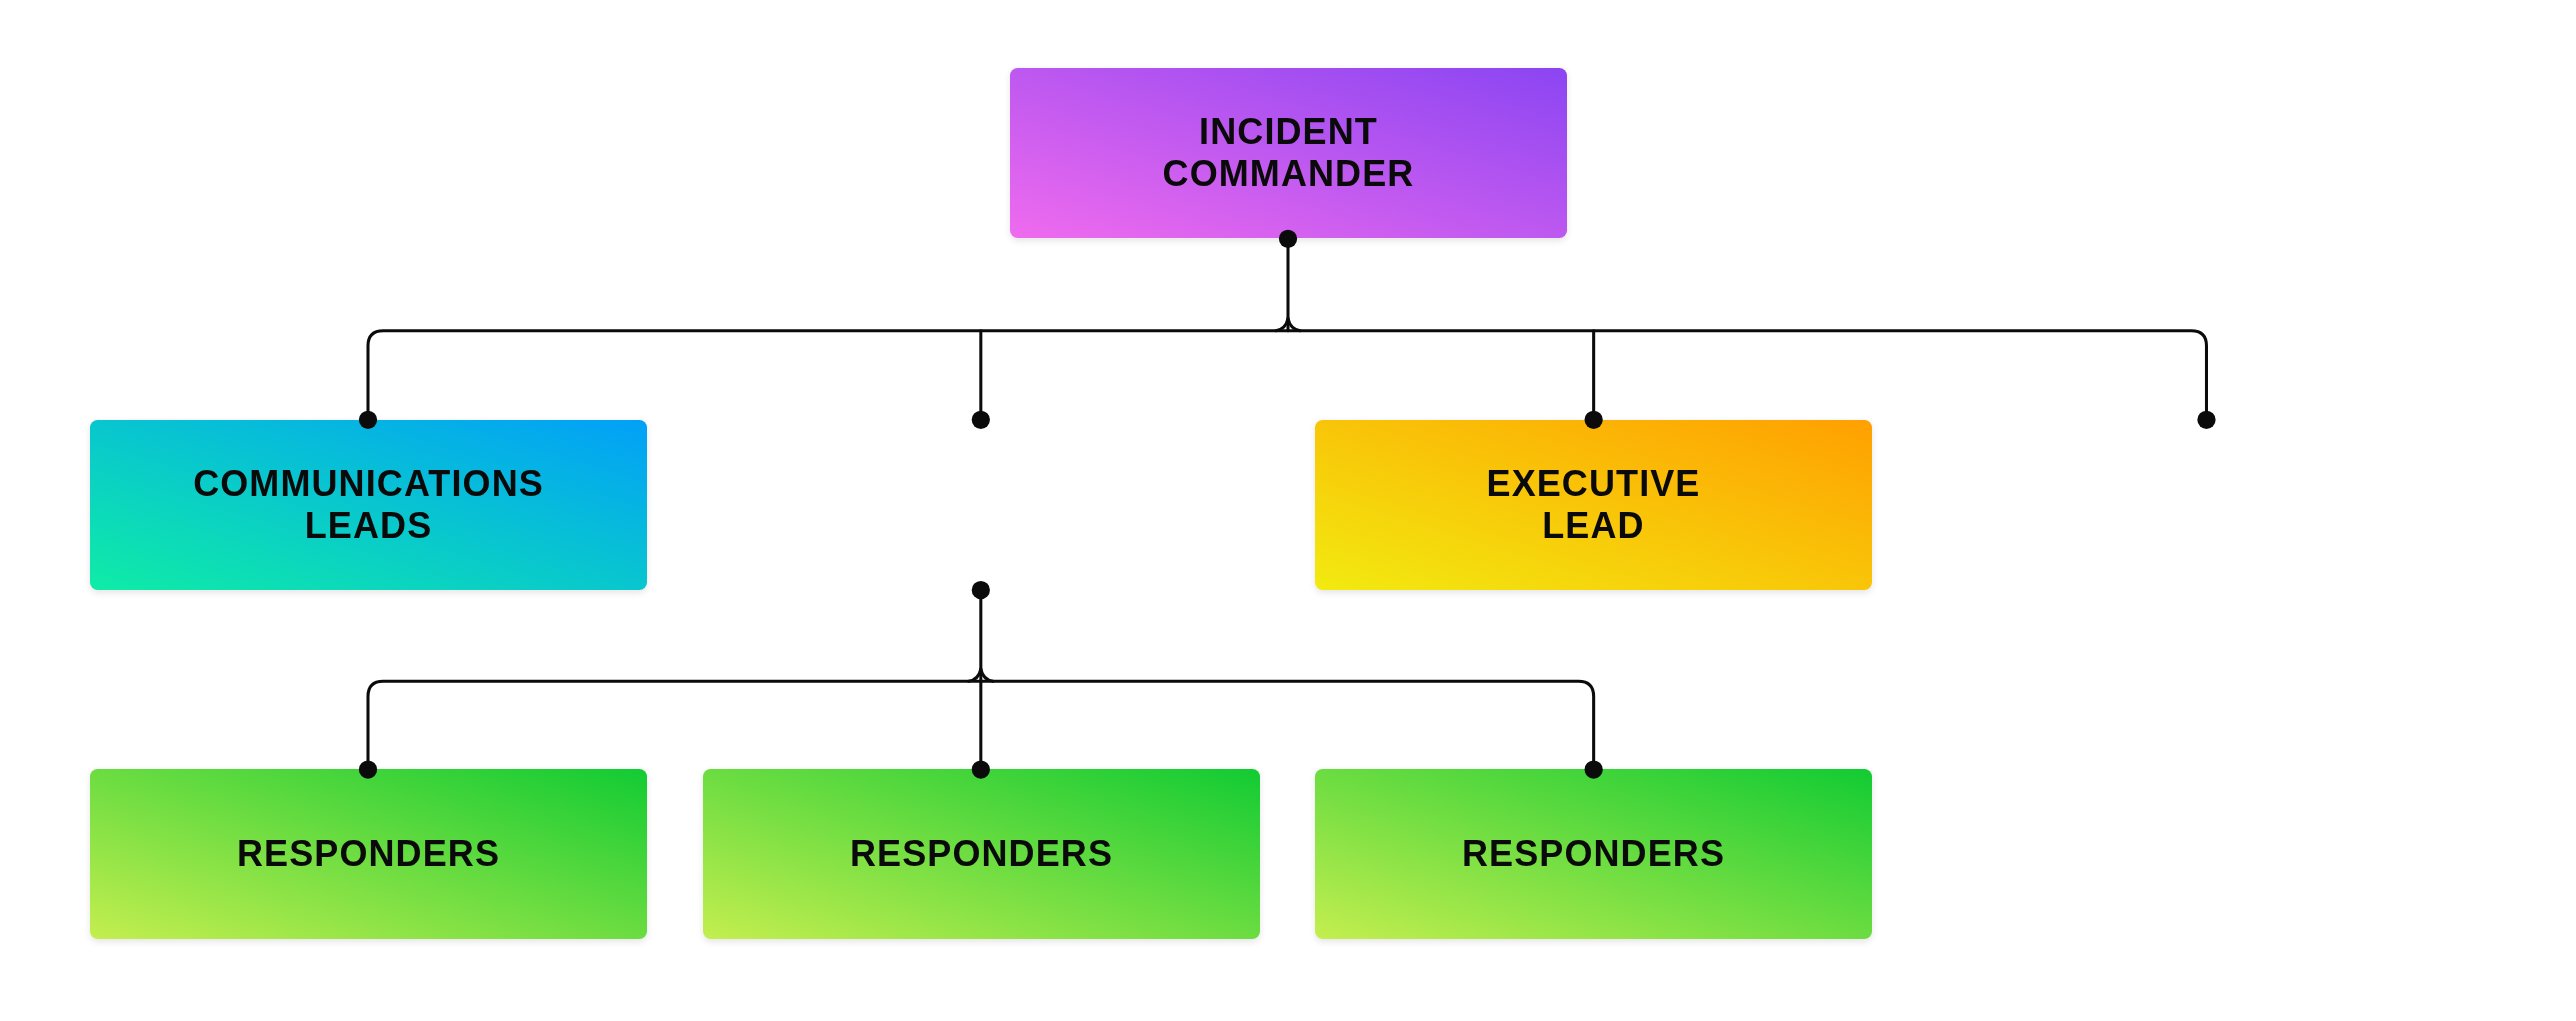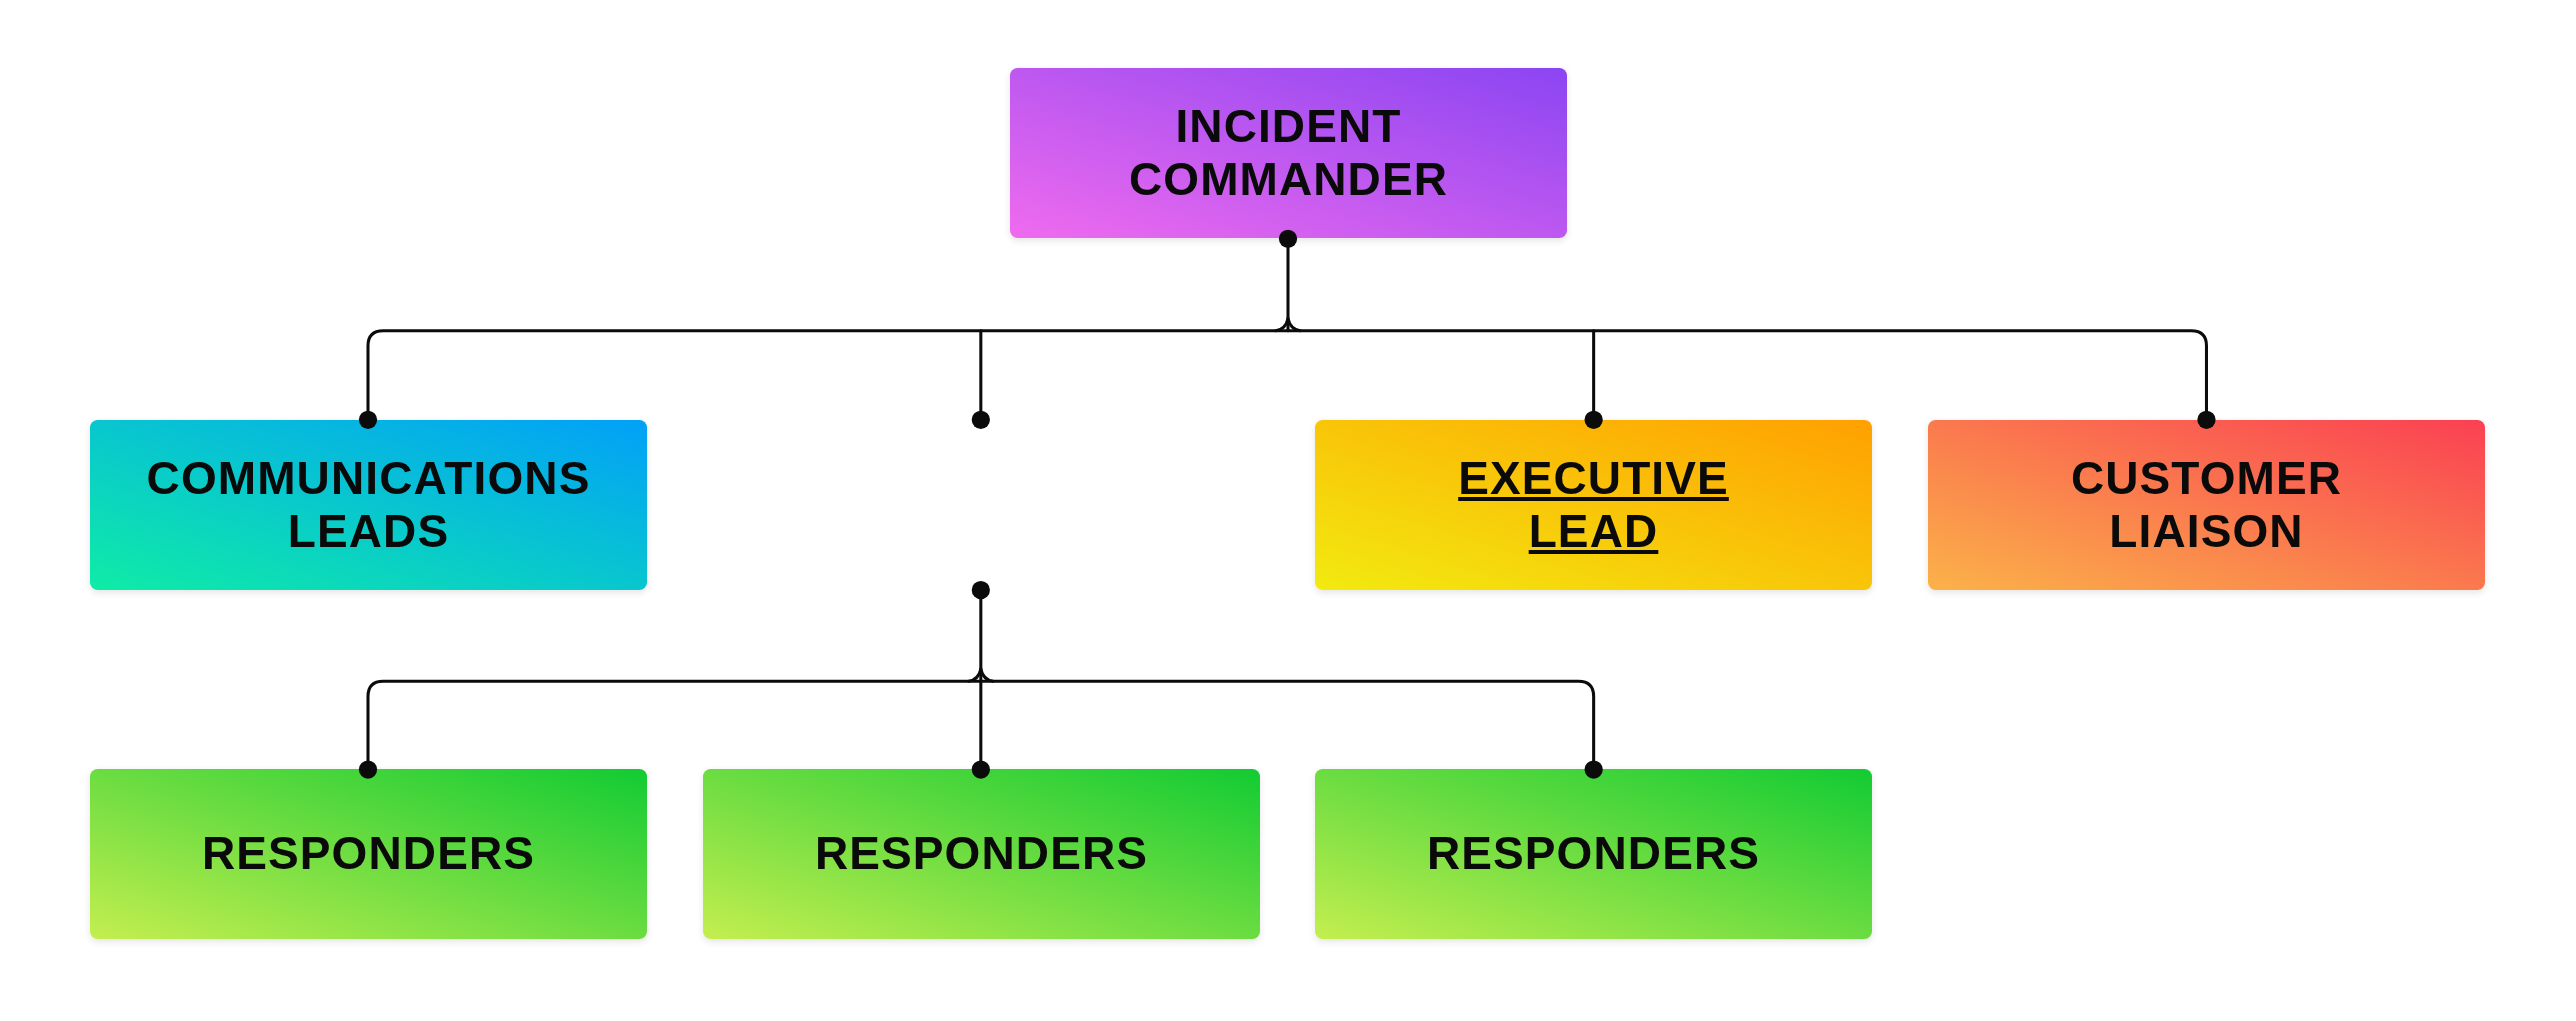--- a/index.html
+++ b/index.html
@@ -25,21 +25,21 @@
     border-radius: 7.6px;
     display: flex;
     align-items: center;
     justify-content: center;
     text-align: center;
     z-index: 1;
     box-shadow: 0 2.3px 7.6px rgba(0,0,0,0.10);
   }
   .node .label {
     font-weight: 700;
-    font-size: 46px;
+    font-size: 36px;
     line-height: 1.16;
     letter-spacing: 1.1px;
     white-space: pre-line;
   }
 </style>
 </head>
 <body>
 
 <div class="canvas" style="background: rgb(255, 255, 255);">
   <svg id="connector-layer" width="2576" height="1022" viewBox="0 0 3388 1344" xmlns="http://www.w3.org/2000/svg">
@@ -64,27 +64,23 @@
       <circle cx="2096" cy="1012" r="12" fill="#0b0b0b"></circle>
     </svg>
 <div class="node" style="left: 1010px; top: 68px; background: linear-gradient(to right top, rgb(239, 107, 238), rgb(139, 69, 242)); color: rgb(10, 10, 10);">
       <span class="label">INCIDENT
 COMMANDER</span>
     </div>
     <div class="node" style="left: 90px; top: 420px; background: linear-gradient(to right top, rgb(15, 236, 166), rgb(2, 160, 248)); color: rgb(10, 10, 10);">
       <span class="label">COMMUNICATIONS
 LEADS</span>
     </div>
-    <div class="node" style="left: 1315px; top: 420px; background: linear-gradient(to right top, rgb(242, 234, 16), rgb(255, 160, 1)); color: rgb(10, 10, 10); text-decoration: underline;">
+    <div class="node" style="left: 1315px; top: 420px; background: linear-gradient(to right top, rgb(242, 234, 16), rgb(255, 160, 1)); color: rgb(10, 10, 10);">
       <span class="label">EXECUTIVE
 LEAD</span>
-    </div>
-    <div class="node" style="left: 1928px; top: 420px; background: linear-gradient(to right top, rgb(251, 178, 73), rgb(250, 64, 83)); color: rgb(10, 10, 10);">
-      <span class="label">CUSTOMER
-LIAISON</span>
     </div>
     <div class="node" style="left: 90px; top: 769px; background: linear-gradient(to right top, rgb(196, 238, 79), rgb(18, 203, 51)); color: rgb(10, 10, 10);">
       <span class="label">RESPONDERS</span>
     </div>
     <div class="node" style="left: 703px; top: 769px; background: linear-gradient(to right top, rgb(196, 238, 79), rgb(18, 203, 51)); color: rgb(10, 10, 10);">
       <span class="label">RESPONDERS</span>
     </div>
     <div class="node" style="left: 1315px; top: 769px; background: linear-gradient(to right top, rgb(196, 238, 79), rgb(18, 203, 51)); color: rgb(10, 10, 10);">
       <span class="label">RESPONDERS</span>
     </div>

